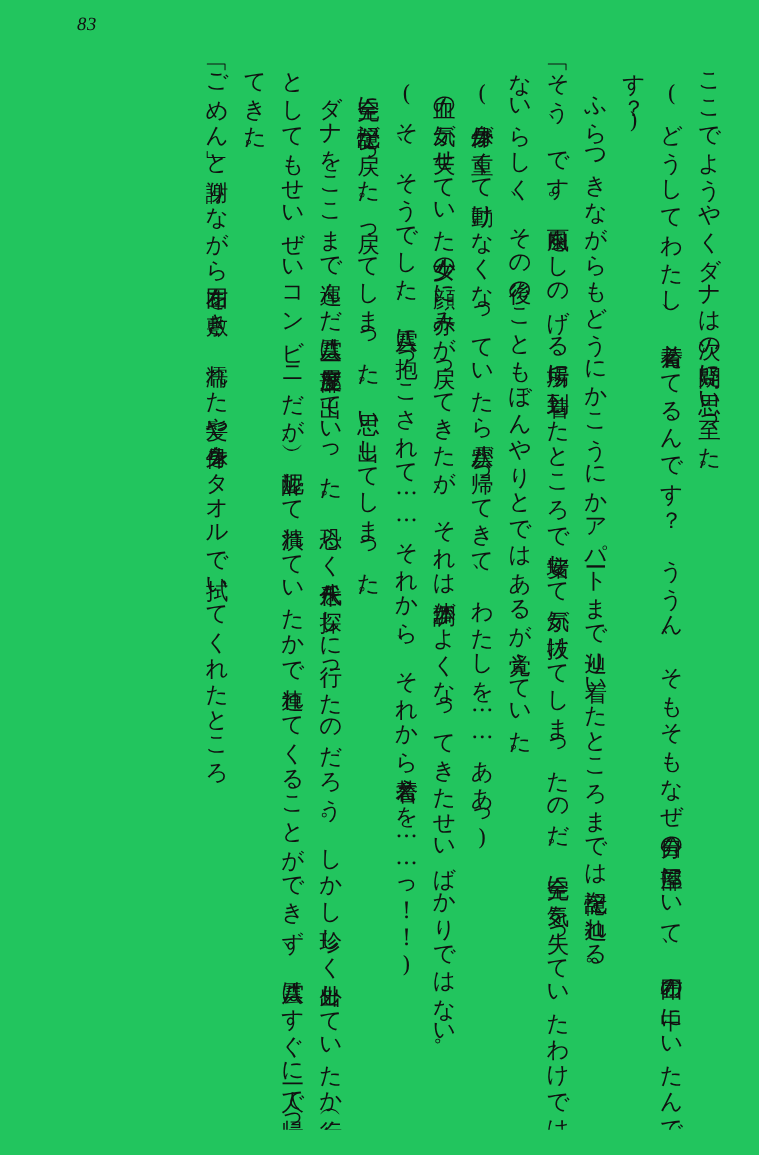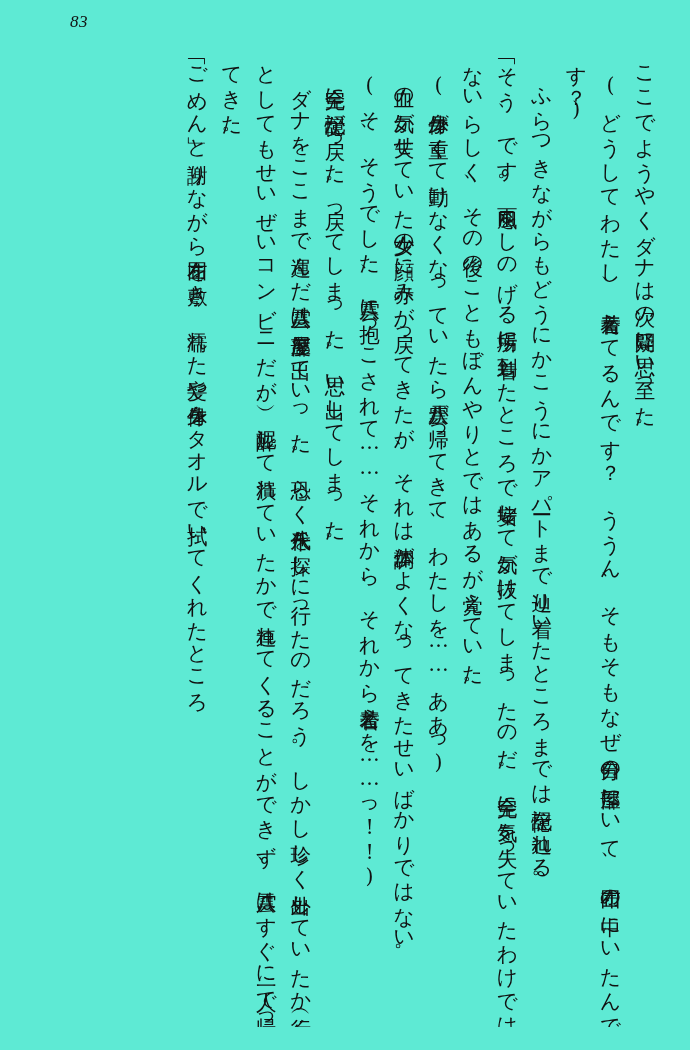--- a/index.html
+++ b/index.html
@@ -11,21 +11,21 @@
     width: 690px;
     height: 1050px;
     overflow: hidden;
     font-family: "Liberation Serif", "DejaVu Serif", serif;
     color: #111111;
   }
   .page {
     position: relative;
     width: 690px;
     height: 1050px;
-    background: #5eead4;
+    background: #22c55e;
     box-sizing: border-box;
   }
   .page-number {
     position: absolute;
     top: 12px;
     left: 70px;
     font-size: 17px;
     font-style: italic;
     font-family: "Liberation Serif", "DejaVu Serif", serif;
     color: #111111;

